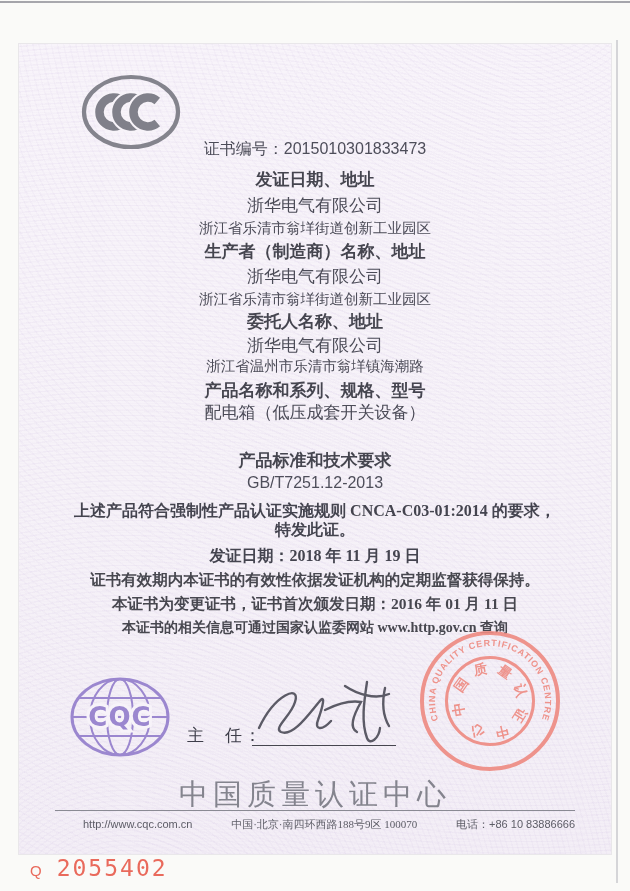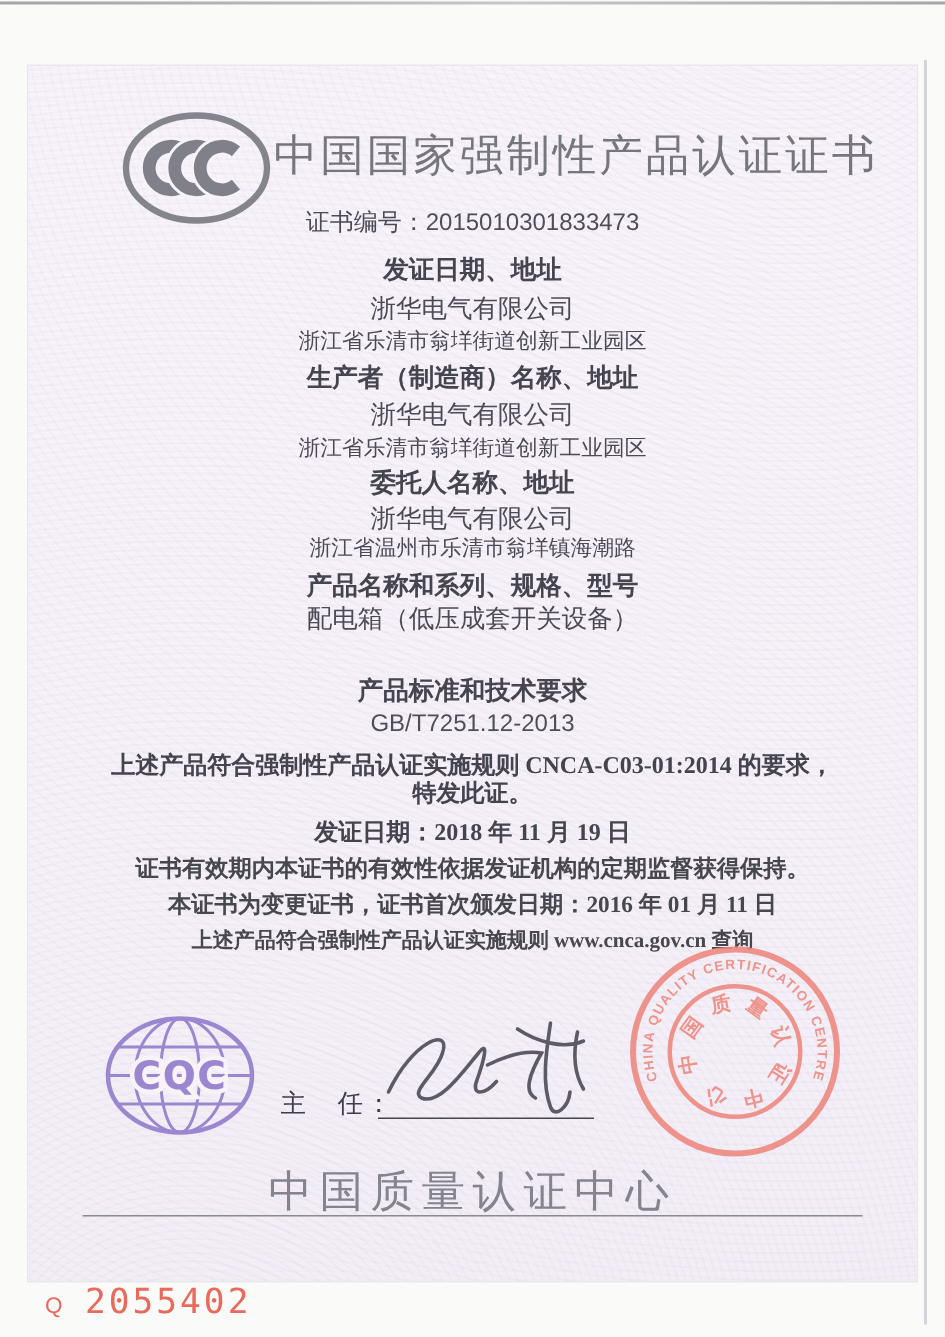--- a/index.html
+++ b/index.html
@@ -70,21 +70,20 @@
       <g fill="none">
         <path d="M48.3 34.9 A14.5 14.5 0 1 0 48.3 57.1" stroke="#f7f3f9" stroke-width="12.5" transform="translate(0,0)"></path>
         <path d="M48.3 34.9 A14.5 14.5 0 1 0 48.3 57.1" stroke="#80808a" stroke-width="8.5"></path>
         <path d="M65.3 34.9 A14.5 14.5 0 1 0 65.3 57.1" stroke="#f7f3f9" stroke-width="12.5"></path>
         <path d="M65.3 34.9 A14.5 14.5 0 1 0 65.3 57.1" stroke="#80808a" stroke-width="8.5"></path>
         <path d="M82.3 34.9 A14.5 14.5 0 1 0 82.3 57.1" stroke="#f7f3f9" stroke-width="12.5"></path>
         <path d="M82.3 34.9 A14.5 14.5 0 1 0 82.3 57.1" stroke="#80808a" stroke-width="8.5"></path>
       </g>
     </svg>
 
-    <div class="title">中国国家强制性产品认证证书</div>
 
     <div class="line certno" style="top:95px;">
       <span>证书编号：</span><span class="sans" style="font-size:16px;color:#4e4e5a;">2015010301833473</span>
     </div>
 
     <div class="line lbl" style="top:125px;">发证日期、地址</div>
     <div class="line name" style="top:151px;">浙华电气有限公司</div>
     <div class="line addr" style="top:175px;">浙江省乐清市翁垟街道创新工业园区</div>
 
     <div class="line lbl" style="top:197px;">生产者（制造商）名称、地址</div>
@@ -103,21 +102,21 @@
 
     <div class="line stmt" style="top:457px;">上述产品符合强制性产品认证实施规则 CNCA-C03-01:2014 的要求，</div>
     <div class="line stmt" style="top:476px;">特发此证。</div>
 
     <div class="line dates" style="top:502px;">
       <span><span>发证日期：</span><span>2018 年 11 月 19 日</span></span>
     </div>
 
     <div class="line note" style="top:526px;">证书有效期内本证书的有效性依据发证机构的定期监督获得保持。</div>
     <div class="line note" style="top:550px;">本证书为变更证书，证书首次颁发日期：2016 年 01 月 11 日</div>
-    <div class="line note-small" style="top:575px;">上述产品符合强制性产品认证实施规则 www.cnca.gov.cn 查询</div>
+    <div class="line note-small" style="top:575px;">本证书的相关信息可通过国家认监委网站 www.http.gov.cn 查询</div>
 
     <svg class="cqc-svg" width="110" height="90" viewBox="0 0 110 90">
       <g fill="none" stroke="#9b87cf">
         <ellipse cx="55" cy="45" rx="48" ry="38" stroke-width="3"></ellipse>
         <ellipse cx="55" cy="45" rx="30" ry="38" stroke-width="2"></ellipse>
         <ellipse cx="55" cy="45" rx="13" ry="38" stroke-width="2"></ellipse>
         <line x1="7" y1="45" x2="103" y2="45" stroke-width="2"></line>
         <line x1="14" y1="26" x2="96" y2="26" stroke-width="2"></line>
         <line x1="14" y1="64" x2="96" y2="64" stroke-width="2"></line>
       </g>
@@ -149,19 +148,24 @@
         <textPath href="#seal-en-arc" startOffset="50%" text-anchor="middle">CHINA QUALITY CERTIFICATION CENTRE</textPath>
       </text>
       <text font-size="13.5" font-weight="bold" fill="#ee8a81" letter-spacing="8">
         <textPath href="#seal-cn-arc" startOffset="0">中国质量认证中心</textPath>
       </text>
     </svg>
 
     <div class="orgname">中国质量认证中心</div>
 
     <div class="rule"></div>
+    <div class="footer">
+      <span>http://www.cqc.com.cn</span>
+      <span class="mid">中国·北京·南四环西路188号9区 100070</span>
+      <span>电话：+86 10 83886666</span>
+    </div>
   </div>
 
   <div class="stampcode">
     <span class="q">Q</span>
     <span class="num">2055402</span>
   </div>
 </div>
 
 </body></html>

